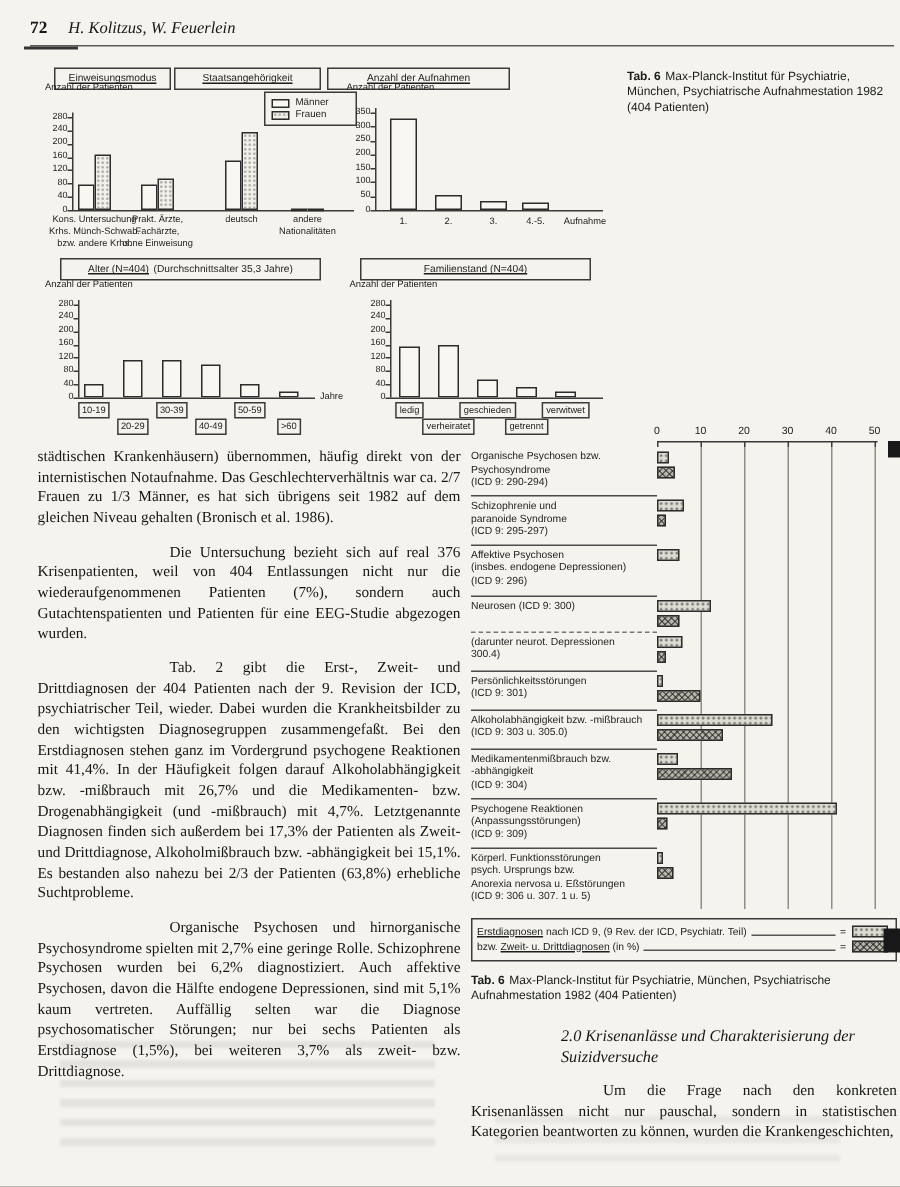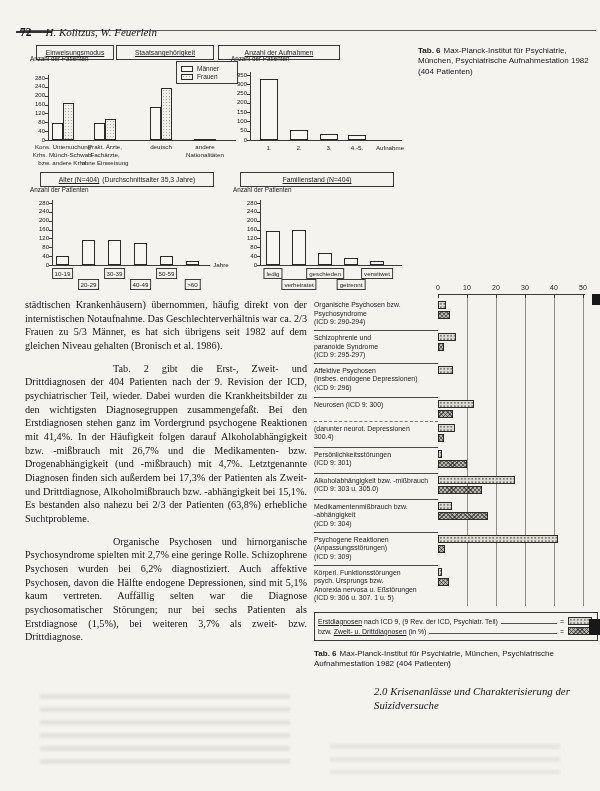--- a/index.html
+++ b/index.html
@@ -1,19 +1,19 @@
 <!DOCTYPE html>
 <html><head>
 <meta charset="utf-8">
 <style>
   html,body{margin:0;padding:0;background:#888;}
   .page{position:relative;width:600px;height:791px;background:#f4f3ee;overflow:hidden;
         font-family:"Liberation Serif",serif;color:#161616;}
   
-  .header{position:absolute;left:20px;top:26px;right:6px;display:flex;align-items:flex-end;z-index:2;}
+  .header{position:absolute;left:20px;top:13px;right:6px;display:flex;align-items:flex-end;z-index:2;}
   .pagenum{font:bold 11.5px "Liberation Serif",serif;margin-right:14px;}
   .journal{font:italic 11px "Liberation Serif",serif;flex:1;}
   .authors{font:italic 11px "Liberation Serif",serif;}
   .hdr-rule{position:absolute;left:20px;right:4px;top:30px;height:1px;background:#5a5a56;}
   .hdr-rule2{position:absolute;left:16px;top:31px;width:36px;height:2px;background:#333;}
   
   .fig-panel{position:absolute;left:28px;top:40px;width:382px;height:258px;z-index:1;}
   .tbox{position:absolute;height:13px;border:1px solid #3a3a3a;display:flex;align-items:center;
         justify-content:center;font:6.8px "Liberation Sans",sans-serif;color:#1d1d1d;white-space:nowrap;overflow:hidden;}
   .tbox-u{text-decoration:underline;}
@@ -242,21 +242,22 @@
       <div class="catbox" style="left: 323px; top: 239px;">getrennt</div>
       <div class="vbar pat-m" style="left: 342px; top: 221px; width: 14px; height: 4px;"></div>
       <div class="catbox" style="left: 349px; top: 228px;">verwitwet</div>
     </div>
 
   <div class="tab1-caption">
     <b>Tab. 6</b><span>Max-Planck-Institut für Psychiatrie, München, Psychiatrische Aufnahmestation 1982 (404 Patienten)</span>
   </div>
 
   <div class="col-left">
-    <p class="body noind">städtischen Krankenhäusern) übernommen, häufig direkt von der internistischen Notaufnahme. Das Geschlechterverhältnis war ca. 2/3 Frauen zu 5/3 Männer, es hat sich übrigens seit 1982 auf dem gleichen Niveau gehalten (Bronisch et al. 1986).</p>
+    <p class="body noind">städtischen Krankenhäusern) übernommen, häufig direkt von der internistischen Notaufnahme. Das Geschlechterverhältnis war ca. 2/7 Frauen zu 1/3 Männer, es hat sich übrigens seit 1982 auf dem gleichen Niveau gehalten (Bronisch et al. 1986).</p>
+    <p class="body">Die Untersuchung bezieht sich auf real 376 Krisenpatienten, weil von 404 Entlassungen nicht nur die wiederaufgenommenen Patienten (7%), sondern auch Gutachtenspatienten und Patienten für eine EEG-Studie abgezogen wurden.</p>
     <p class="body">Tab. 2 gibt die Erst-, Zweit- und Drittdiagnosen der 404 Patienten nach der 9. Revision der ICD, psychiatrischer Teil, wieder. Dabei wurden die Krankheitsbilder zu den wichtigsten Diagnosegruppen zusammengefaßt. Bei den Erstdiagnosen stehen ganz im Vordergrund psychogene Reaktionen mit 41,4%. In der Häufigkeit folgen darauf Alkoholabhängigkeit bzw. -mißbrauch mit 26,7% und die Medikamenten- bzw. Drogenabhängigkeit (und -mißbrauch) mit 4,7%. Letztgenannte Diagnosen finden sich außerdem bei 17,3% der Patienten als Zweit- und Drittdiagnose, Alkoholmißbrauch bzw. -abhängigkeit bei 15,1%. Es bestanden also nahezu bei 2/3 der Patienten (63,8%) erhebliche Suchtprobleme.</p>
     <p class="body">Organische Psychosen und hirnorganische Psychosyndrome spielten mit 2,7% eine geringe Rolle. Schizophrene Psychosen wurden bei 6,2% diagnostiziert. Auch affektive Psychosen, davon die Hälfte endogene Depressionen, sind mit 5,1% kaum vertreten. Auffällig selten war die Diagnose psychosomatischer Störungen; nur bei sechs Patienten als Erstdiagnose (1,5%), bei weiteren 3,7% als zweit- bzw. Drittdiagnose.</p>
   </div>
 
   <div class="col-right">
     <div class="hchart" id="tab2-chart">
         <div class="hc-axis">
           <div class="axline" style="position: absolute; left: 124px; top: 12px; width: 147px; height: 1px;"></div>
           <div class="hc-ticknum" style="left: 118px;">0</div>
           <div class="axline" style="position: absolute; left: 124px; top: 12px; width: 1px; height: 4px;"></div>
@@ -378,19 +379,20 @@
         <span class="leg-eq">=</span>
         <span class="swatch pat-zweit"></span>
       </div>
     </div>
 
     <p class="tabcap">
       <b>Tab. 6</b><span>Max-Planck-Institut für Psychiatrie, München, Psychiatrische Aufnahmestation 1982 (404 Patienten)</span>
     </p>
 
     <h3 class="subhead23">2.0 Krisenanlässe und Charakterisierung der Suizidversuche</h3>
+    <p class="body">Um die Frage nach den konkreten Krisenanlässen nicht nur pauschal, sondern in statistischen Kategorien beantworten zu können, wurden die Krankengeschichten,</p>
   </div>
 
   <div class="bleed bleed1"></div>
   <div class="bleed bleed2"></div>
   <div class="mark mark1"></div>
   <div class="mark mark2"></div>
 </div>
 
 </body></html>

